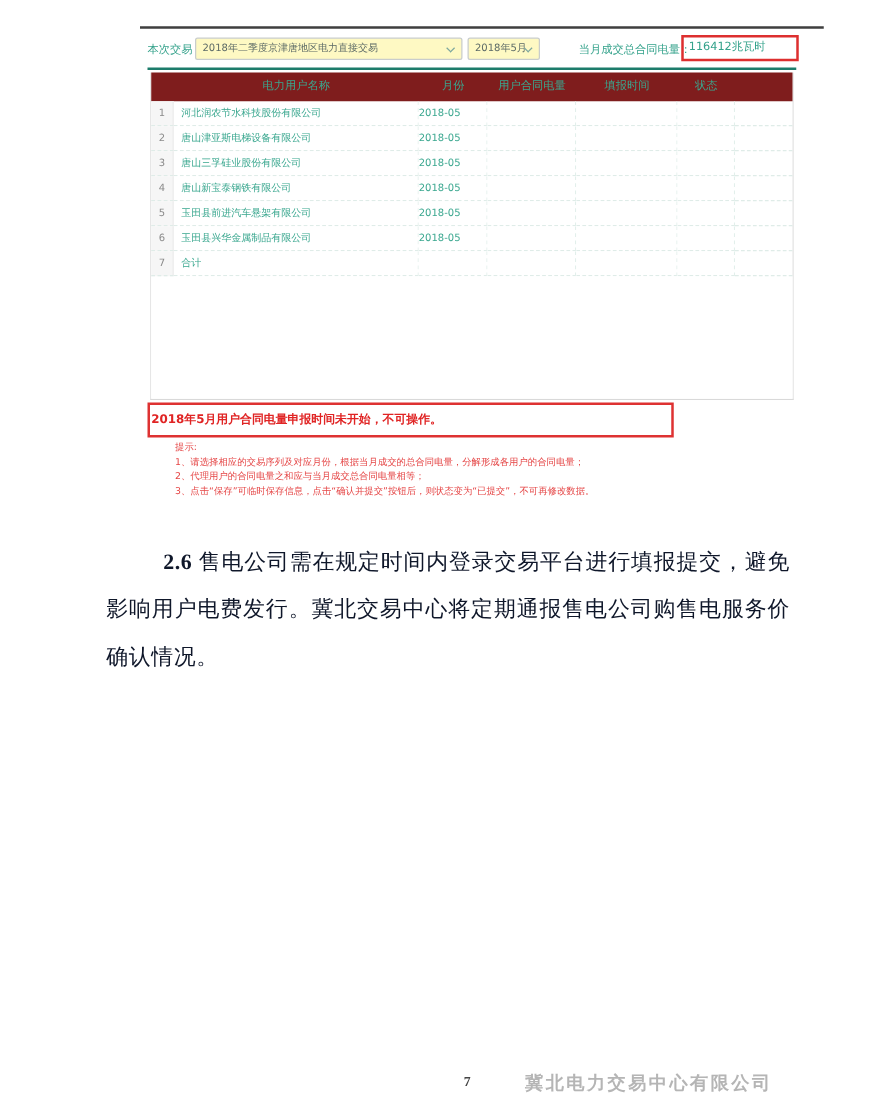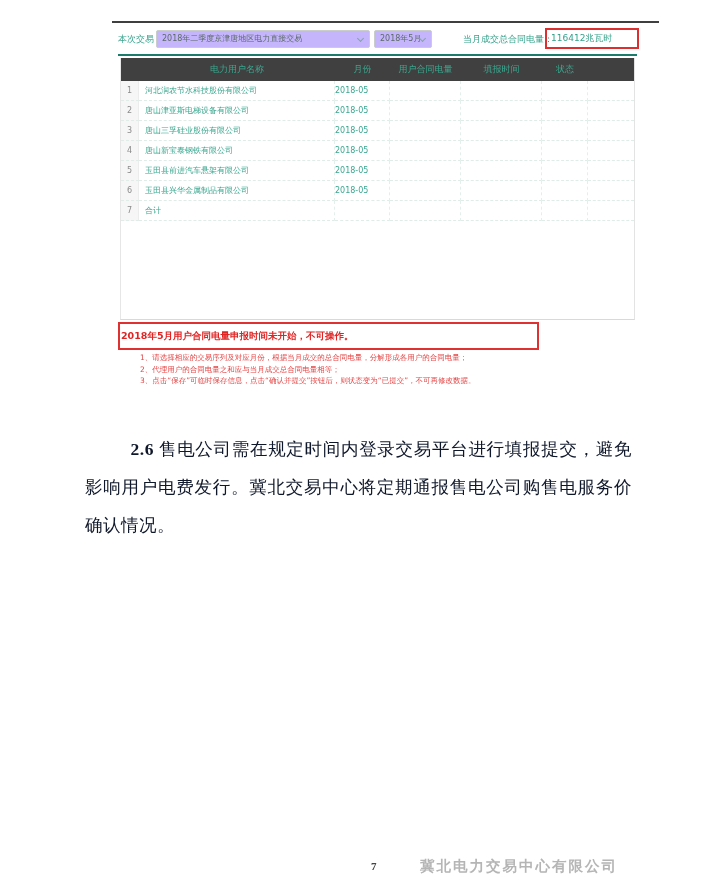--- a/index.html
+++ b/index.html
@@ -7,35 +7,35 @@
   body { font-family:"DejaVu Sans", sans-serif; }
   .page { position:relative; width:712px; height:888px; background:#fff; overflow:hidden; }
 
   
   .top-rule { position:absolute; left:112px; top:21px; width:547px; height:2px; background:#3f3f3f; }
 
   .toolbar { position:absolute; left:118px; top:28px; width:521px; height:22px; }
   .tb-label { position:absolute; top:5px; font-size:9px; color:#34a28b; white-space:nowrap; }
   .lbl-trade { left:0; }
   .lbl-total { left:345px; }
-  .select { position:absolute; top:2px; height:18px; border:1px solid #c9cdcc; border-radius:2px; background:#c4b5fd;
+  .select { position:absolute; top:2px; height:18px; border:1px solid #c9cdcc; border-radius:2px; background:#fef9c3;
             font-size:8px; color:#5c6a66; line-height:16px; padding:0 16px 0 5px; white-space:nowrap; overflow:hidden; }
   .sel-trade { left:38px; width:214px; }
   .sel-month { left:256px; width:58px; }
   .chev { position:absolute; right:6px; top:5px; width:5px; height:5px;
           border-right:1.4px solid #7fa89f; border-bottom:1.4px solid #7fa89f; transform:rotate(45deg); }
   .total-box { position:absolute; left:427px; top:0; width:94px; height:21px; border:2px solid #dd2f2f;
                font-size:9px; color:#34a28b; line-height:17px; padding-left:4px; white-space:nowrap; }
 
   .teal-rule { position:absolute; left:118px; top:54px; width:519px; height:2px; background:#1c7c6b; }
 
   .grid-table { position:absolute; left:120px; top:58px; width:515px;
                 border-left:1px solid #e6e6e6; border-right:1px solid #e3e3e3; border-bottom:1px solid #d9d9d9; }
   .t-row { display:grid; grid-template-columns:18px 196px 55px 71px 81px 46px 1fr; }
-  .t-head { height:23px; background:#404040; }
+  .t-head { height:23px; background:#7f1d1d; }
   .t-head .cell { border-bottom:0; font-size:9px; color:#3aa78f; text-align:center; line-height:23px; border-right:0; }
   .t-body { height:20px; }
   .cell { font-size:8px; color:#3aa78f; line-height:19px; overflow:hidden; white-space:nowrap;
           border-bottom:1px dashed #dfece8; border-right:1px dashed #e2efeb; }
   .c-no { background:#f6f6f6; color:#8b8b8b; text-align:center; border-right:1px solid #ececec; }
   .c-name { padding-left:6px; text-align:left; }
   .c-month { text-align:left; }
   .c-last { border-right:0; }
   .t-filler { height:98px; background:#fff; }
 
@@ -164,20 +164,21 @@
       <span class="cell"></span>
       <span class="cell c-last"></span>
     </div>
 
     <div class="t-filler"></div>
   </div>
 
   <div class="warning">2018年5月用户合同电量申报时间未开始，不可操作。</div>
 
   <div class="tips">
+    <div>提示:</div>
     <div>1、请选择相应的交易序列及对应月份，根据当月成交的总合同电量，分解形成各用户的合同电量；</div>
     <div>2、代理用户的合同电量之和应与当月成交总合同电量相等；</div>
     <div>3、点击“保存”可临时保存信息，点击“确认并提交”按钮后，则状态变为“已提交”，不可再修改数据。</div>
   </div>
 
   <p class="para"><b>2.6</b><span> 售电公司需在规定时间内登录交易平台进行填报提交，避免影响用户电费发行。冀北交易中心将定期通报售电公司购售电服务价确认情况。</span></p>
 
   <div class="footer-page">7</div>
   <div class="footer-co">冀北电力交易中心有限公司</div>
 

